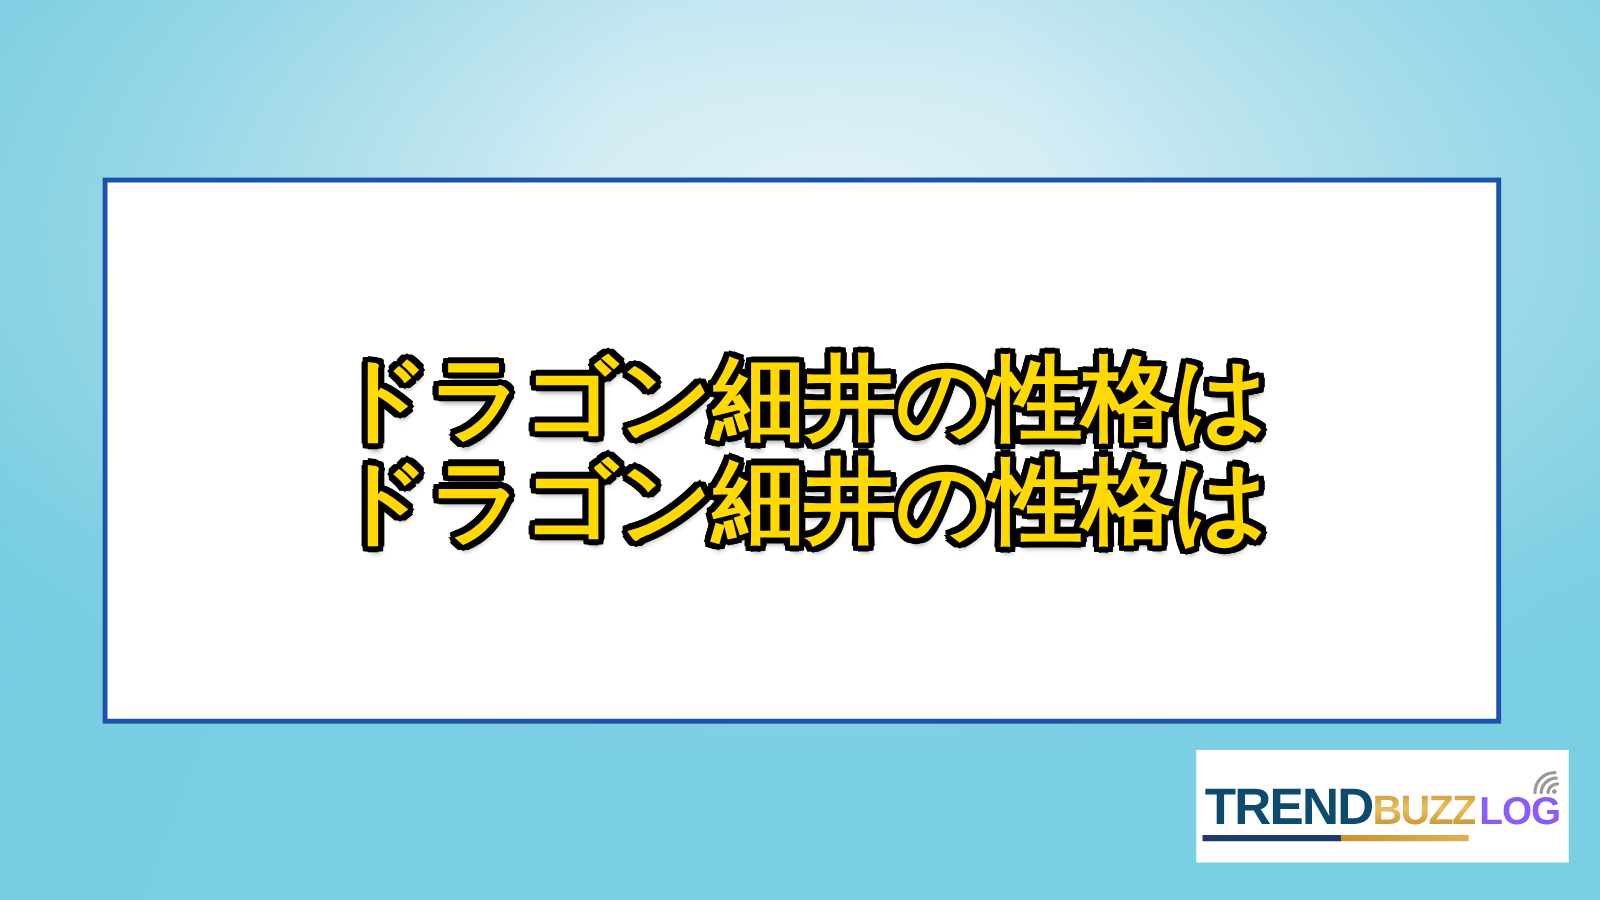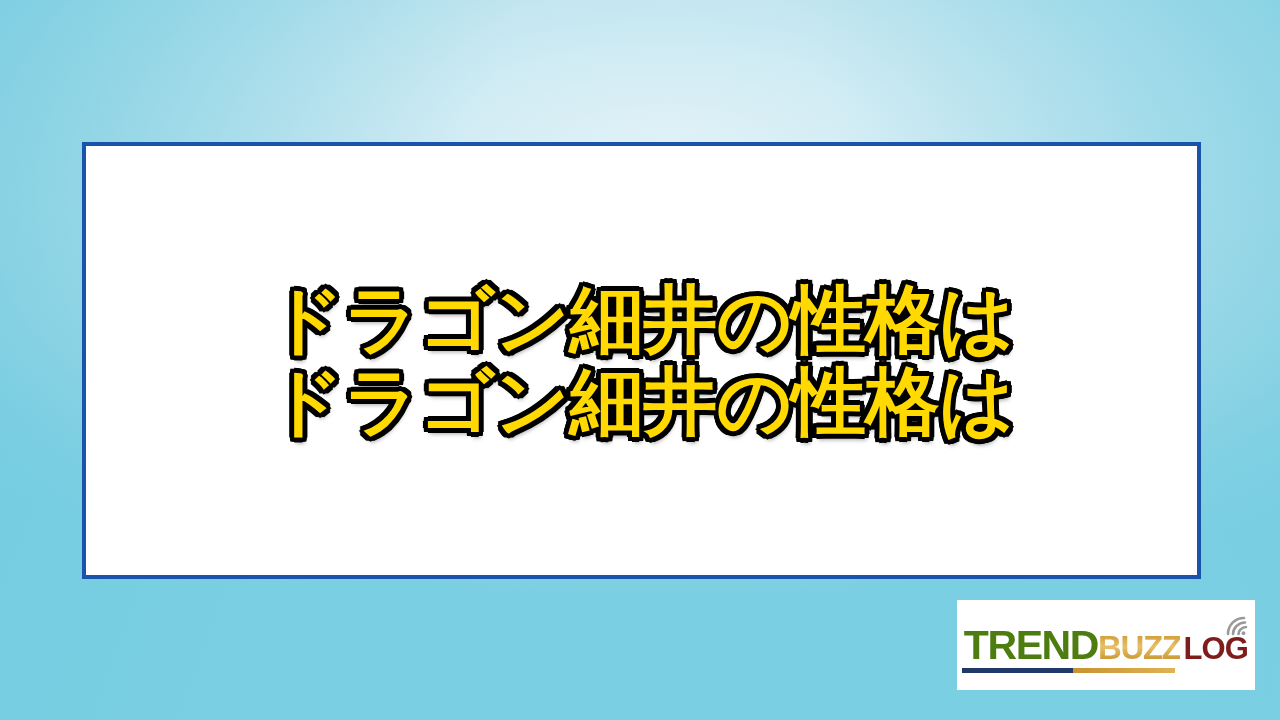--- a/index.html
+++ b/index.html
@@ -100,40 +100,40 @@
     display:flex;
     align-items:baseline;
     line-height:1;
   }
 
   .logo-trend {
     font-family:"Liberation Sans", sans-serif;
     font-weight:700;
     font-size:41px;
     letter-spacing:-1.4px;
-    color:#4d7c0f;
+    color:#0c4a6e;
   }
   .logo-buzz {
     font-family:"Liberation Sans", sans-serif;
     font-weight:700;
     font-size:33px;
     letter-spacing:-1.4px;
     background:linear-gradient(180deg,#c08c28 0%,#e3b martin 0%,#e7bd55 45%,#c89331 100%);
     background:linear-gradient(180deg,#c8932f 0%,#e8c064 48%,#c28b24 100%);
     -webkit-background-clip:text;
     background-clip:text;
     color:#d2a33f;
     -webkit-text-fill-color:transparent;
   }
   .logo-log {
     font-family:"Liberation Sans", sans-serif;
     font-weight:600;
     font-size:31px;
     letter-spacing:-0.8px;
-    color:#7f1d1d;
+    color:#8b5cf6;
     margin-left:3px;
   }
 
   #logo-underline {
     position:absolute;
     left:2px; bottom:-7px;
     width:213px; height:5px;
     background:linear-gradient(90deg,#1f3a68 0%,#1f3a68 52%,#c8932f 52%,#e0b253 100%);
   }
 

